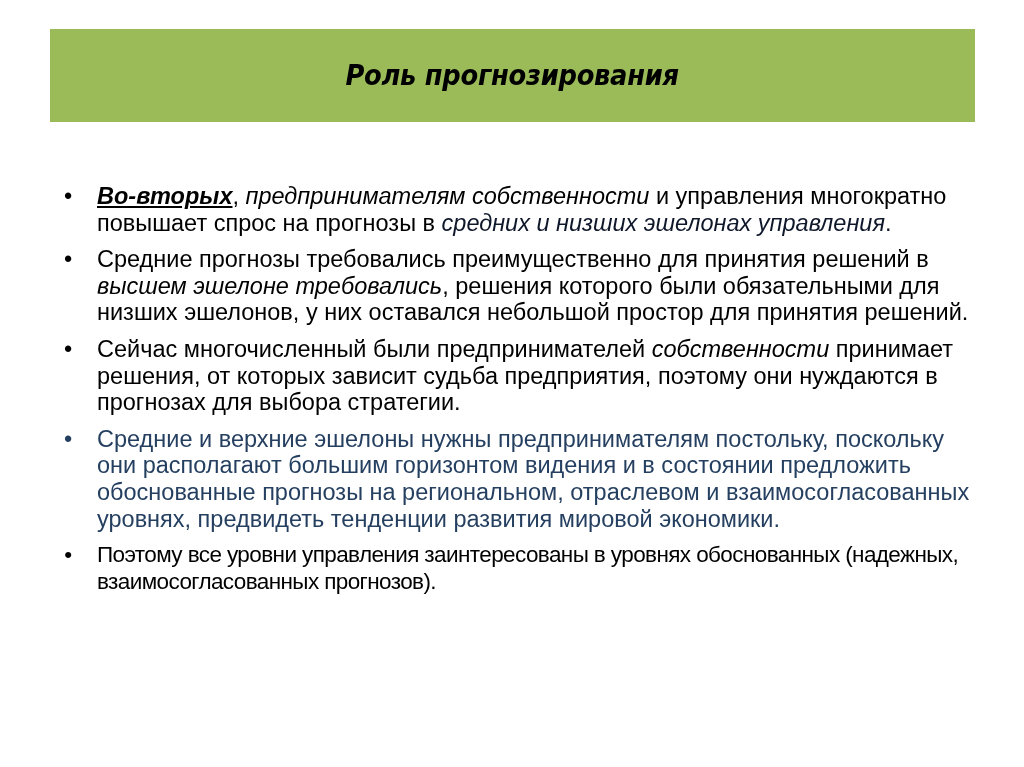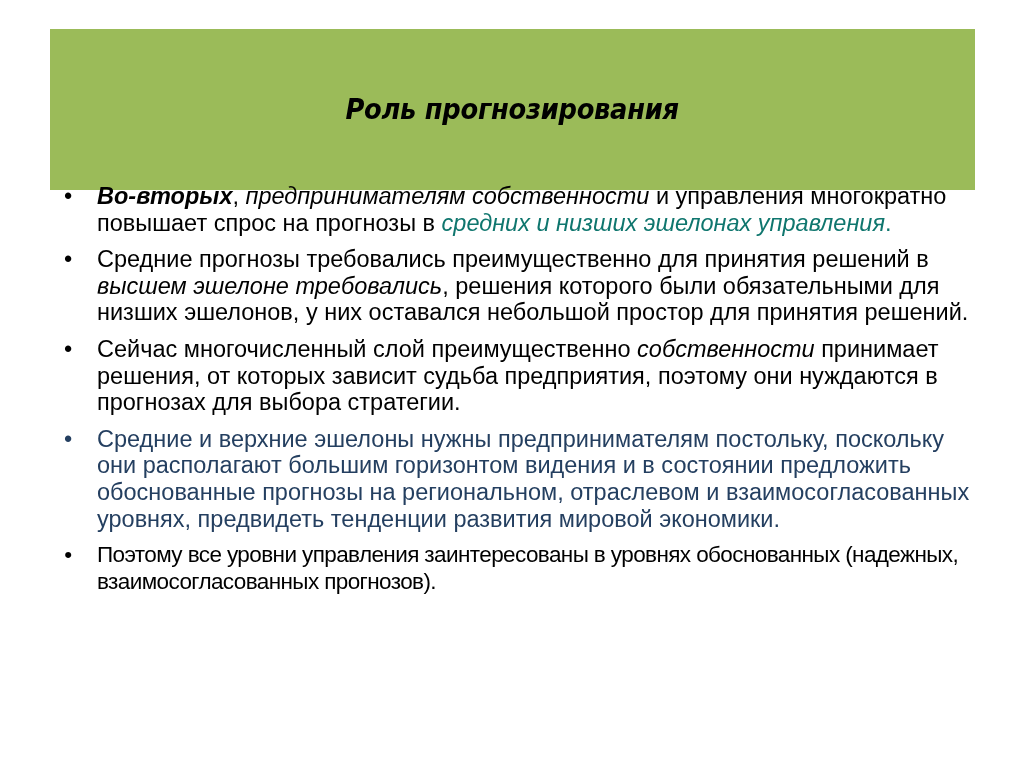--- a/index.html
+++ b/index.html
@@ -12,21 +12,21 @@
       height: 767px;
       position: relative;
       overflow: hidden;
       font-family: "Liberation Sans", "DejaVu Sans", sans-serif;
     }
     .title-box {
       position: absolute;
       left: 50px;
       top: 29px;
       width: 925px;
-      height: 161px;
+      height: 93px;
       background: #9bbb59;
       display: flex;
       align-items: center;
       justify-content: center;
     }
     .title-text {
       font-family: "DejaVu Sans", "Liberation Sans", sans-serif;
       font-weight: bold;
       font-style: italic;
       font-size: 28px;
@@ -60,44 +60,44 @@
       width: 20px;
       text-align: center;
     }
     ul.bullets li.blue {
       color: #243f60;
     }
     ul.bullets li.last {
       font-size: 22.5px;
       letter-spacing: -0.6px;
     }
-    .blue-text { color: #0f766e; }
+    .blue-text { color: #0f172a; }
     .it { font-style: italic; }
-    .b { font-weight: bold; }
+    .b { font-weight: bold; text-decoration: underline; }
   </style>
 </head>
 <body>
 
 <div class="title-box">
   <span class="title-text">Роль прогнозирования</span>
 </div>
 
 <div class="content">
   <ul class="bullets">
     <li>
       <span class="bullet">•</span>
       <span class="b it">Во-вторых</span><span>, </span><span class="it">предпринимателям собственности</span><span> и управления многократно повышает спрос на прогнозы в </span><span class="it blue-text">средних и низших эшелонах управления</span><span class="blue-text">.</span>
     </li>
     <li>
       <span class="bullet">•</span>
       <span>Средние прогнозы требовались преимущественно для принятия решений в </span><span class="it">высшем эшелоне требовались</span><span>, решения которого были обязательными для низших эшелонов, у них оставался небольшой простор для принятия решений.</span>
     </li>
     <li>
       <span class="bullet">•</span>
-      <span>Сейчас многочисленный слой преимущественно </span><span class="it">собственности</span><span> принимает решения, от которых зависит судьба предприятия, поэтому они нуждаются в прогнозах для выбора стратегии.</span>
+      <span>Сейчас многочисленный были предпринимателей </span><span class="it">собственности</span><span> принимает решения, от которых зависит судьба предприятия, поэтому они нуждаются в прогнозах для выбора стратегии.</span>
     </li>
     <li class="blue">
       <span class="bullet">•</span>
       <span>Средние и верхние эшелоны нужны предпринимателям постольку, поскольку они располагают большим горизонтом видения и в состоянии предложить обоснованные прогнозы на региональном, отраслевом и взаимосогласованных уровнях, предвидеть тенденции развития мировой экономики.</span>
     </li>
     <li class="last">
       <span class="bullet">•</span>
       <span>Поэтому все уровни управления заинтересованы в уровнях обоснованных (надежных, взаимосогласованных прогнозов).</span>
     </li>
   </ul>

